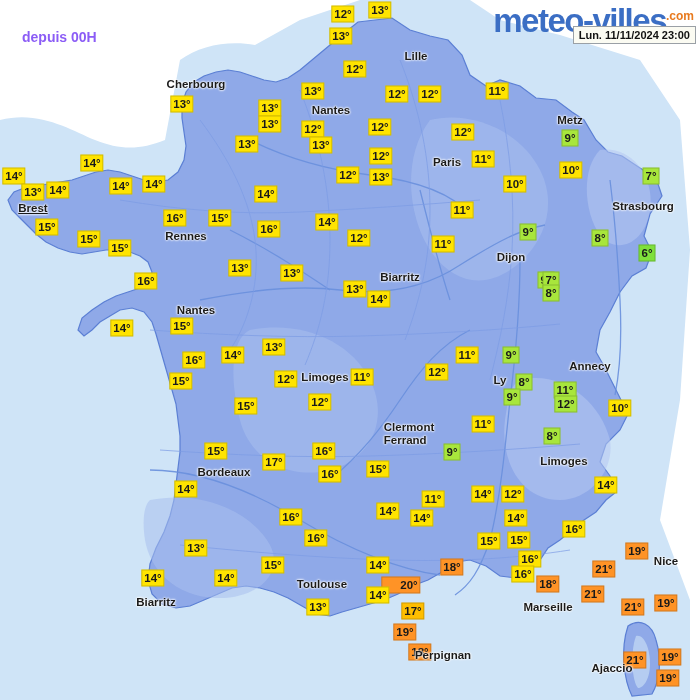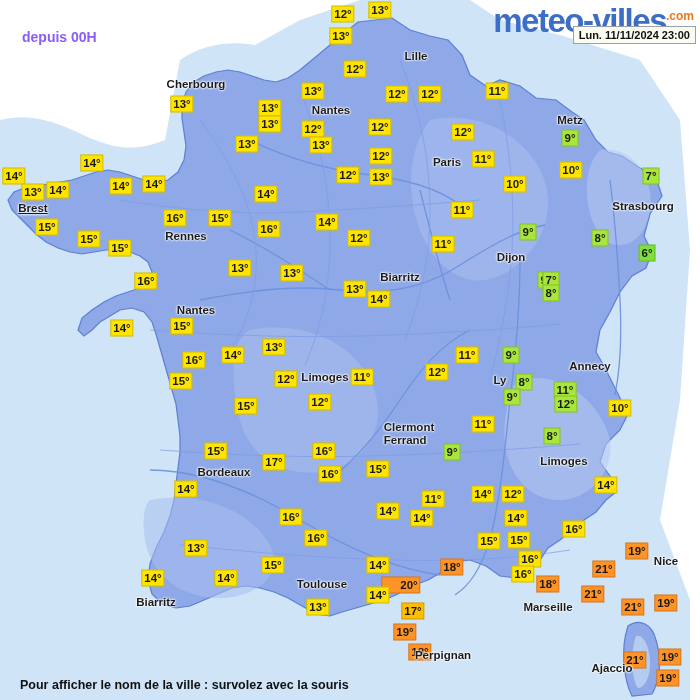--- a/index.html
+++ b/index.html
@@ -352,14 +352,13 @@
       <div class="city" style="left: 564px; top: 461px;">Limoges</div>
       <div class="city" style="left: 224px; top: 472px;">Bordeaux</div>
       <div class="city" style="left: 666px; top: 561px;">Nice</div>
       <div class="city" style="left: 322px; top: 584px;">Toulouse</div>
       <div class="city" style="left: 156px; top: 602px;">Biarritz</div>
       <div class="city" style="left: 548px; top: 607px;">Marseille</div>
       <div class="city" style="left: 443px; top: 655px;">Perpignan</div>
       <div class="city" style="left: 612px; top: 668px;">Ajaccio</div>
     </div>
 
-  <div class="footer">Pour afficher le nom de la ville : survolez avec la souris</div>
 </div>
 
 </body></html>

